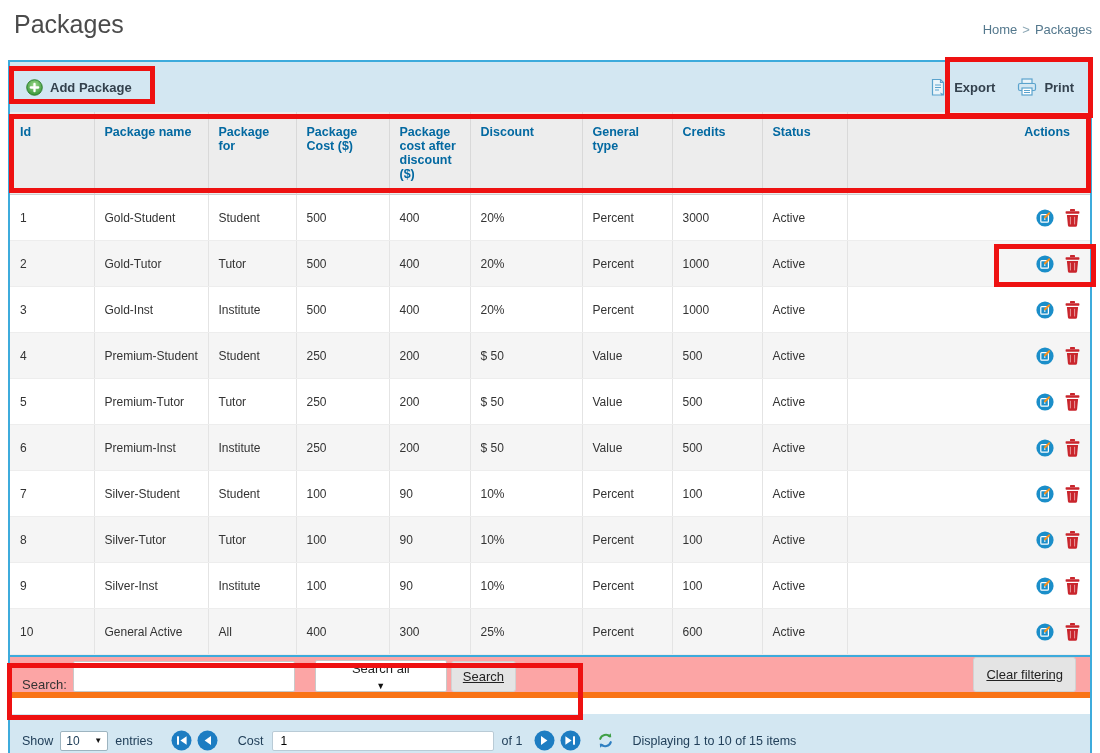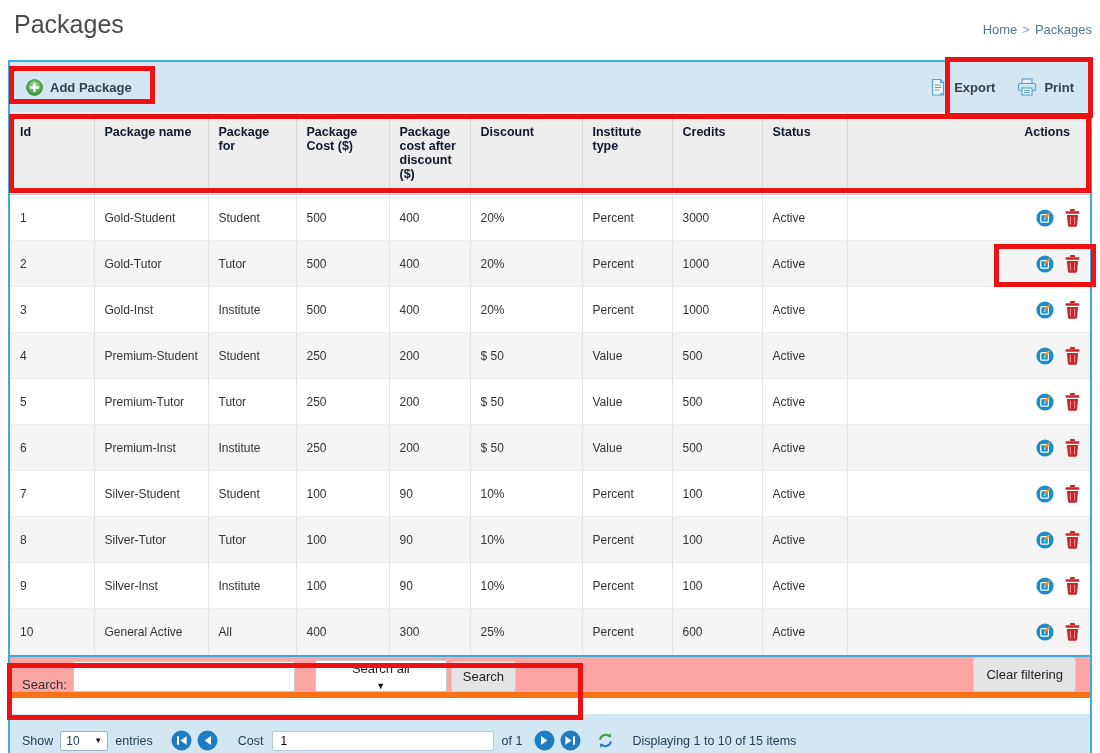--- a/index.html
+++ b/index.html
@@ -20,21 +20,21 @@
   
   .toolbar { height:50px; flex:0 0 50px; background:#d3e7f2; display:flex; align-items:center; padding:0 16px; }
   .tool-btn { display:flex; align-items:center; gap:7px; cursor:pointer;
     font-size:13px; font-weight:bold; color:#33414d; }
   .toolbar-right { margin-left:auto; display:flex; align-items:center; gap:22px; }
 
   
   table.grid { width:100%; border-collapse:collapse; table-layout:fixed; }
   table.grid th {
     background:#ededed; text-align:left; vertical-align:top;
-    font-size:12.5px; font-weight:bold; color:#0f172a;
+    font-size:12.5px; font-weight:bold; color:#0369a1;
     padding:13px 10px; height:77px;
     border-right:1px solid #d9d9d9; border-bottom:1px solid #cfcfcf;
   }
   table.grid th.col-actions { text-align:right; padding-right:20px; }
   table.grid th:last-child { border-right:none; }
   table.grid td {
     height:46px; padding:0 10px; font-size:12px; color:#333;
     border-right:1px solid #e4e4e4; border-bottom:1px solid #ededed;
     overflow:hidden; white-space:nowrap;
   }
@@ -46,21 +46,21 @@
   
   .search-row { flex:1 1 auto; background:#fca5a5; border-top:2px solid #3dabdc; border-bottom:6px solid #f97316;
     display:flex; align-items:flex-end; padding:0 12px; font-size:13px; color:#333; }
   .search-input { width:222px; height:31px; margin-left:6px; border:1px solid #c9c9c9; border-radius:2px;
     padding:0 6px; font-size:13px; font-family:inherit; background:#fff; }
   .fake-select { background:#fff; border:1px solid #c9c9c9; border-radius:2px; height:32px;
     display:flex; align-items:center; justify-content:space-between; padding:0 9px; cursor:pointer; }
   .filter-select { width:132px; margin-left:20px; font-size:13px; color:#222;flex-direction:column; }
   .caret { font-size:9px; color:#111; }
   .gray-btn { background:#e4e4e4; border:1px solid #d2d2d2; border-radius:3px; color:#222;
-    font-size:13px; font-family:inherit; padding:7px 11px; margin-left:4px; cursor:pointer; }
+    font-size:13px; font-family:inherit; padding:7px 11px; margin-left:4px; cursor:pointer;text-decoration:underline; }
   .clear-btn { margin-left:auto; margin-right:2px; padding:9px 12px; }
 
   
   .footer { flex:0 0 31px; background:#d3e7f2; display:flex; align-items:center;
     padding:16px 12px; font-size:12.5px; color:#22405a;margin-top:16px; }
   .entries-select { width:48px; height:20px; margin:0 7px; font-size:12px; padding:0 5px; border-radius:2px; border:1px solid #9db4c0; }
   .entries-select .caret { font-size:8px; }
   .pager-group { display:flex; align-items:center; gap:5px; margin-left:18px; }
   .page-label { margin-left:20px; }
   .page-input { width:222px; height:20px; margin:0 8px; border:1px solid #b9cbd6; border-radius:2px;
@@ -140,21 +140,21 @@
         <col>
     </colgroup>
     <thead>
       <tr>
           <th>Id</th>
           <th>Package name</th>
           <th>Package for</th>
           <th>Package Cost ($)</th>
           <th>Package cost after discount ($)</th>
           <th>Discount</th>
-          <th>Institute type</th>
+          <th>General type</th>
           <th>Credits</th>
           <th>Status</th>
           <th class="col-actions">Actions</th>
         </tr>
     </thead>
     <tbody>
         <tr>
           <td>1</td>
           <td>Gold-Student</td>
           <td>Student</td>

